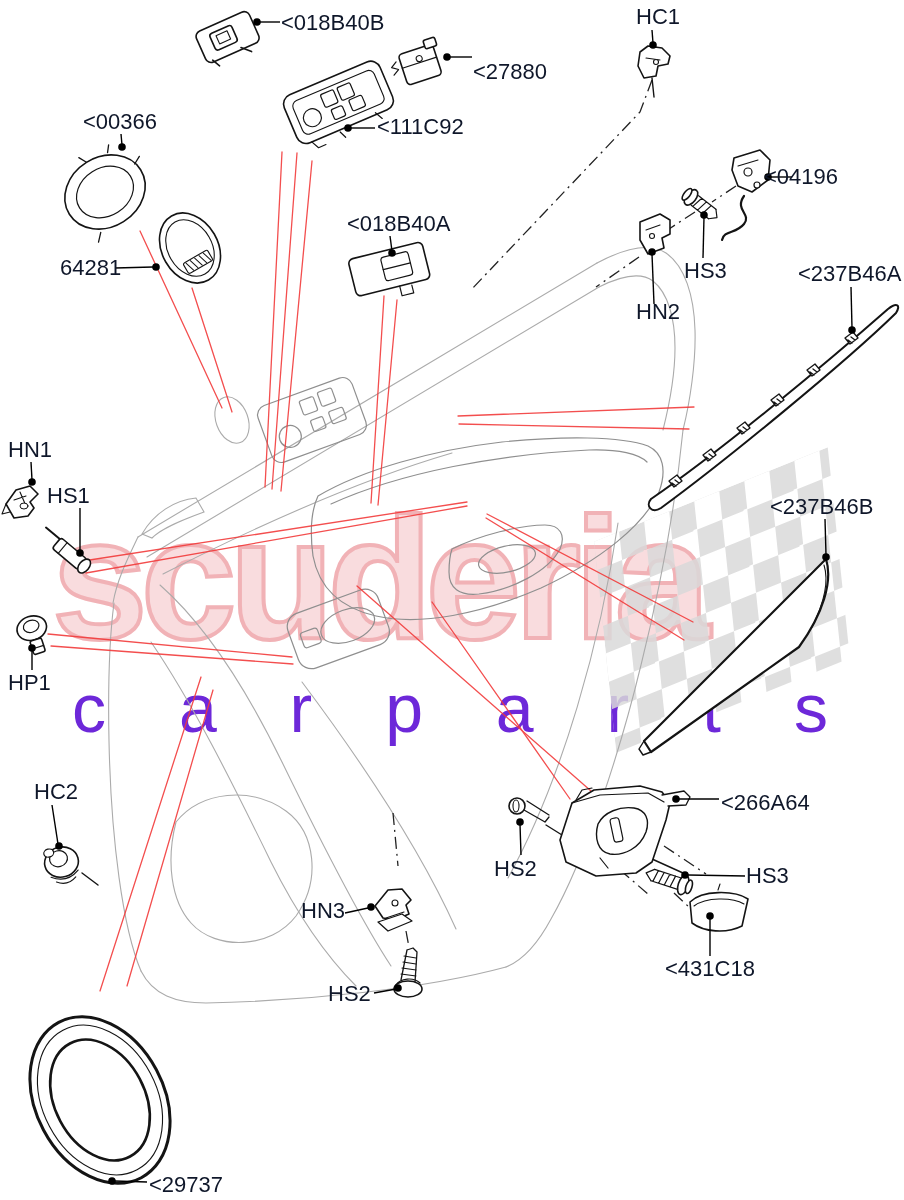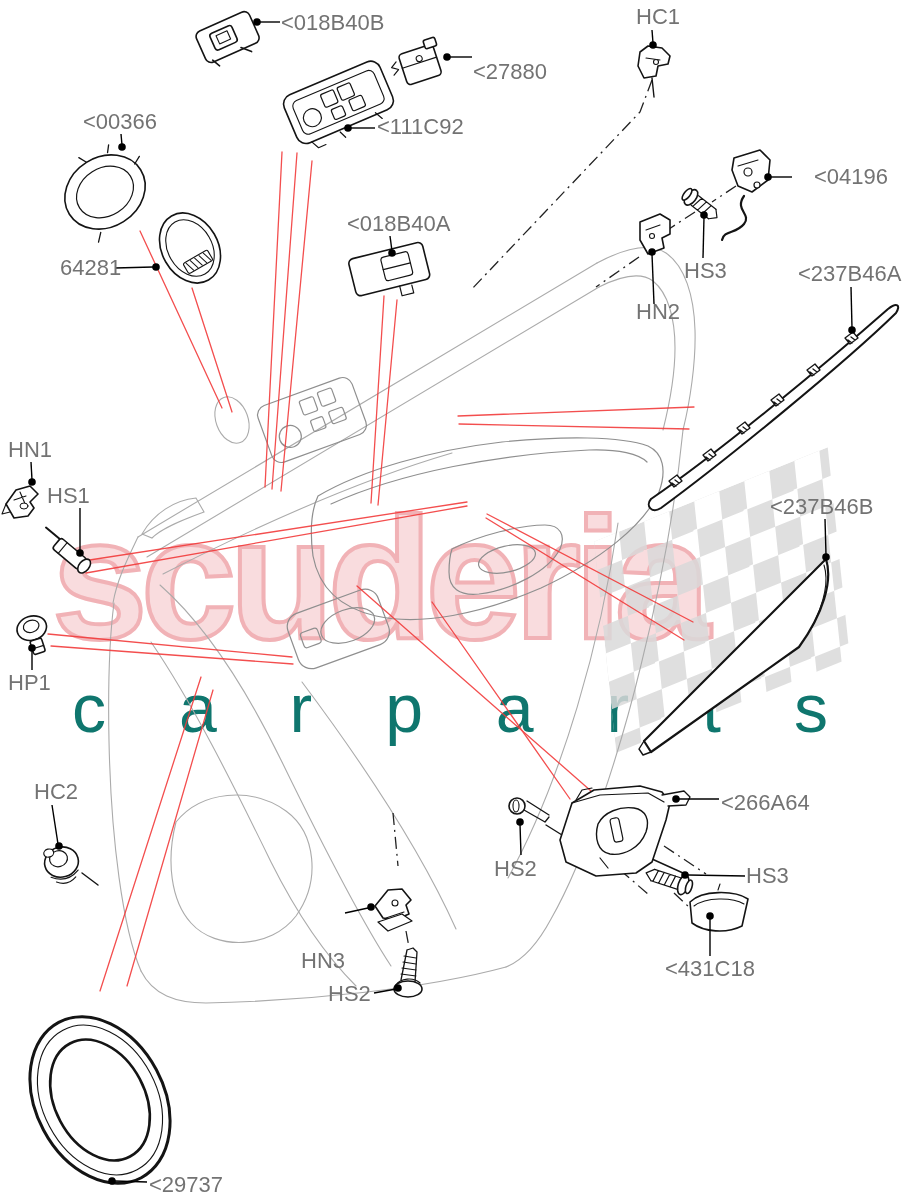--- a/index.html
+++ b/index.html
@@ -2,26 +2,26 @@
 <html><head>
 <meta charset="utf-8">
 <style>
   html,body{margin:0;padding:0;background:#fff;}
   #stage{position:relative;width:904px;height:1200px;overflow:hidden;background:#fff;
          font-family:"Liberation Sans", sans-serif;}
   .wm-title{position:absolute;left:52px;top:492px;font-size:172px;font-weight:bold;
             letter-spacing:-7px;color:#f9dcde;-webkit-text-stroke:4px #f1b2b6;
             line-height:1;white-space:nowrap;user-select:none;}
   .wm-sub{position:absolute;left:72px;top:674px;font-size:68px;font-weight:400;
-          letter-spacing:27px;color:#0f766e;line-height:1;white-space:nowrap;user-select:none;}
+          letter-spacing:27px;color:#6d28d9;line-height:1;white-space:nowrap;user-select:none;}
   .checker{position:absolute;left:596px;top:498px;width:252px;height:204px;opacity:.85;
            background-image:conic-gradient(#d9d9d9 90deg,transparent 90deg 180deg,#d9d9d9 180deg 270deg,transparent 270deg);
            background-size:54px 54px;transform:rotate(-22deg) skewX(-16deg);}
   svg#art{position:absolute;left:0;top:0;}
-  .lbl{position:absolute;font-size:22px;color:#737373;white-space:nowrap;cursor:pointer;
+  .lbl{position:absolute;font-size:22px;color:#0f172a;white-space:nowrap;cursor:pointer;
        line-height:1.1;}
 </style>
 </head>
 <body>
 
 <div id="stage">
 
   <div class="wm-title">scuderia</div>
   <div class="wm-sub">c a r   p a r t s</div>
   <div class="checker"></div>
@@ -326,30 +326,30 @@
     </g>
   </svg>
 
   <div class="lbl" style="left:281px;top:11px">&lt;018B40B</div>
   <div class="lbl" style="left:473px;top:60px">&lt;27880</div>
   <div class="lbl" style="left:636px;top:5px">HC1</div>
   <div class="lbl" style="left:377px;top:115px">&lt;111C92</div>
   <div class="lbl" style="left:83px;top:110px">&lt;00366</div>
   <div class="lbl" style="left:60px;top:256px">64281</div>
   <div class="lbl" style="left:347px;top:212px">&lt;018B40A</div>
-  <div class="lbl" style="left:814px;top:165px">&lt;04196</div>
+  <div class="lbl" style="left:764px;top:165px">&lt;04196</div>
   <div class="lbl" style="left:684px;top:259px">HS3</div>
   <div class="lbl" style="left:636px;top:300px">HN2</div>
   <div class="lbl" style="left:798px;top:262px">&lt;237B46A</div>
   <div class="lbl" style="left:8px;top:438px">HN1</div>
   <div class="lbl" style="left:47px;top:484px">HS1</div>
   <div class="lbl" style="left:770px;top:495px">&lt;237B46B</div>
   <div class="lbl" style="left:8px;top:671px">HP1</div>
   <div class="lbl" style="left:34px;top:780px">HC2</div>
-  <div class="lbl" style="left:301px;top:949px">HN3</div>
+  <div class="lbl" style="left:301px;top:899px">HN3</div>
   <div class="lbl" style="left:328px;top:982px">HS2</div>
   <div class="lbl" style="left:721px;top:791px">&lt;266A64</div>
   <div class="lbl" style="left:494px;top:857px">HS2</div>
   <div class="lbl" style="left:746px;top:864px">HS3</div>
   <div class="lbl" style="left:665px;top:957px">&lt;431C18</div>
   <div class="lbl" style="left:149px;top:1173px">&lt;29737</div>
 
 </div>
 
 </body></html>

